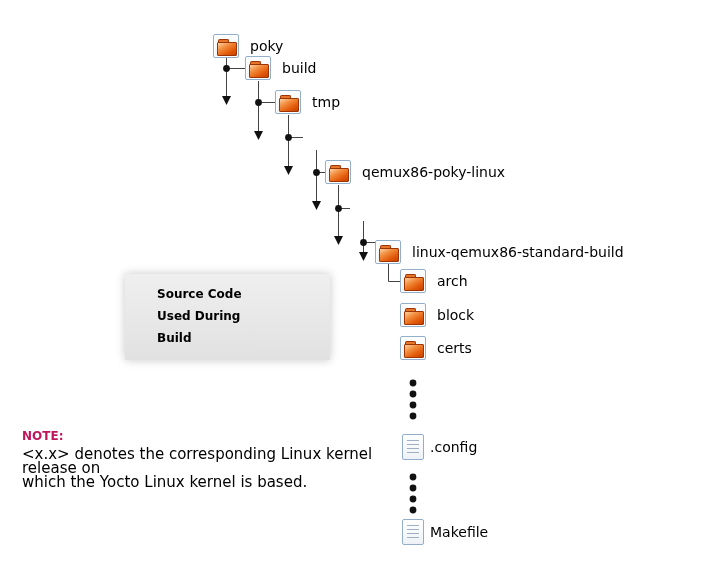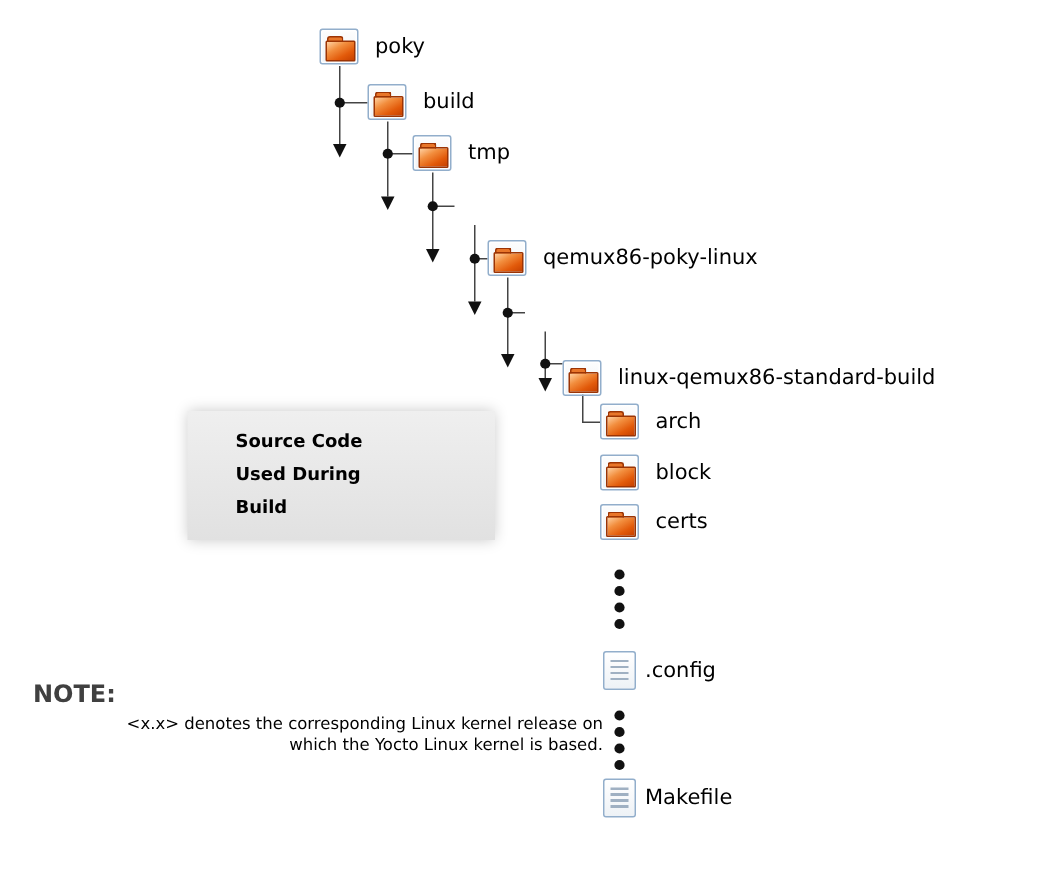--- a/index.html
+++ b/index.html
@@ -77,22 +77,22 @@
     padding: 9px 0 0 32px;
   }
   .callout div {
     font-size: 12px;
     font-weight: bold;
     line-height: 22px;
     color: #000;
   }
 
   .note { position: absolute; left: 22px; top: 429px; width: 380px; }
-  .note .note-heading { font-size: 16px; font-weight: bold; margin-bottom: 4px; color: #404040; margin-top: 24px; }
-  .note .note-line { font-size: 11px; line-height: 14px; color: #000; text-align: right; }
+  .note .note-heading { font-size: 12px; font-weight: bold; margin-bottom: 4px; color: #be185d; }
+  .note .note-line { font-size: 15px; line-height: 14px; color: #000; }
 </style>
 </head>
 <body>
 
 <div class="canvas">
 
   <svg class="connectors" width="705" height="581" xmlns="http://www.w3.org/2000/svg">
     <g stroke="#444" stroke-width="1" fill="none">
       <line x1="226.5" y1="44" x2="226.5" y2="96"></line>
       <line x1="226.5" y1="68.5" x2="245" y2="68.5"></line>
@@ -125,21 +125,21 @@
       <circle cx="413" cy="510" r="3.4"></circle>
       <path d="M222,96 h9 L226.5,105 Z"></path>
       <path d="M254,131 h9 L258.5,140 Z"></path>
       <path d="M284,166 h9 L288.5,175 Z"></path>
       <path d="M312,201 h9 L316.5,210 Z"></path>
       <path d="M334,236 h9 L338.5,245 Z"></path>
       <path d="M359,252 h9 L363.5,261 Z"></path>
     </g>
   </svg>
 
-  <div class="node folder" style="left:213px;top:19px">
+  <div class="node folder" style="left:213px;top:34px">
     <span class="icon-folder"></span>
     <span class="label">poky</span>
   </div>
 
   <div class="node folder" style="left:245px;top:56px">
     <span class="icon-folder"></span>
     <span class="label">build</span>
   </div>
 
   <div class="node folder" style="left:275px;top:90px">

